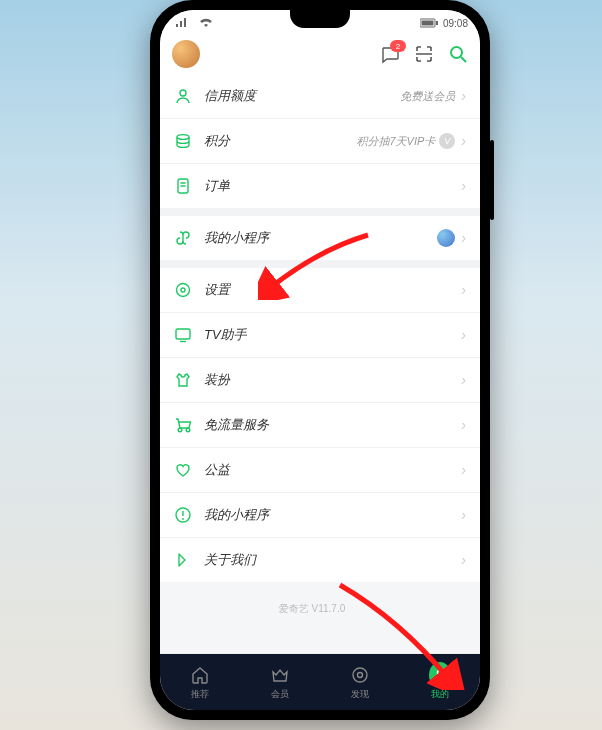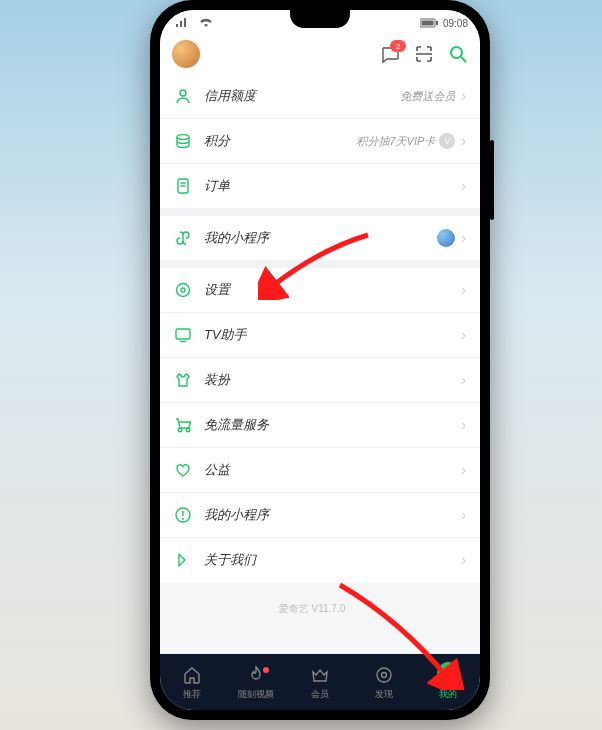--- a/index.html
+++ b/index.html
@@ -427,29 +427,20 @@
     <div class="version">爱奇艺 V11.7.0</div>
 
     <div class="bottom-nav">
       <div class="nav-item">
         <span class="nav-icon">
           <svg width="20" height="20" viewBox="0 0 20 20">
               <path d="M3 9l7-6 7 6v8a1 1 0 01-1 1h-4v-5H8v5H4a1 1 0 01-1-1z" fill="none" stroke="#888" stroke-width="1.4"></path>
             </svg>
         </span>
         <span>推荐</span>
-      </div>
-      <div class="nav-item" style="position:relative">
-        <span class="nav-icon">
-          <svg width="20" height="20" viewBox="0 0 20 20">
-              <path d="M10 2s4 4 4 8a4 4 0 01-8 0c0-2 1-3 2-4-1 3 2 3 2 0 0-2 0-4 0-4z" fill="none" stroke="#888" stroke-width="1.4"></path>
-            </svg>
-        </span>
-        <span class="nav-badge"></span>
-        <span>随刻视频</span>
       </div>
       <div class="nav-item">
         <span class="nav-icon">
           <svg width="20" height="20" viewBox="0 0 20 20">
               <path d="M3 7l3 3 4-5 4 5 3-3-1 9H4z" fill="none" stroke="#888" stroke-width="1.4"></path>
             </svg>
         </span>
         <span>会员</span>
       </div>
       <div class="nav-item">

